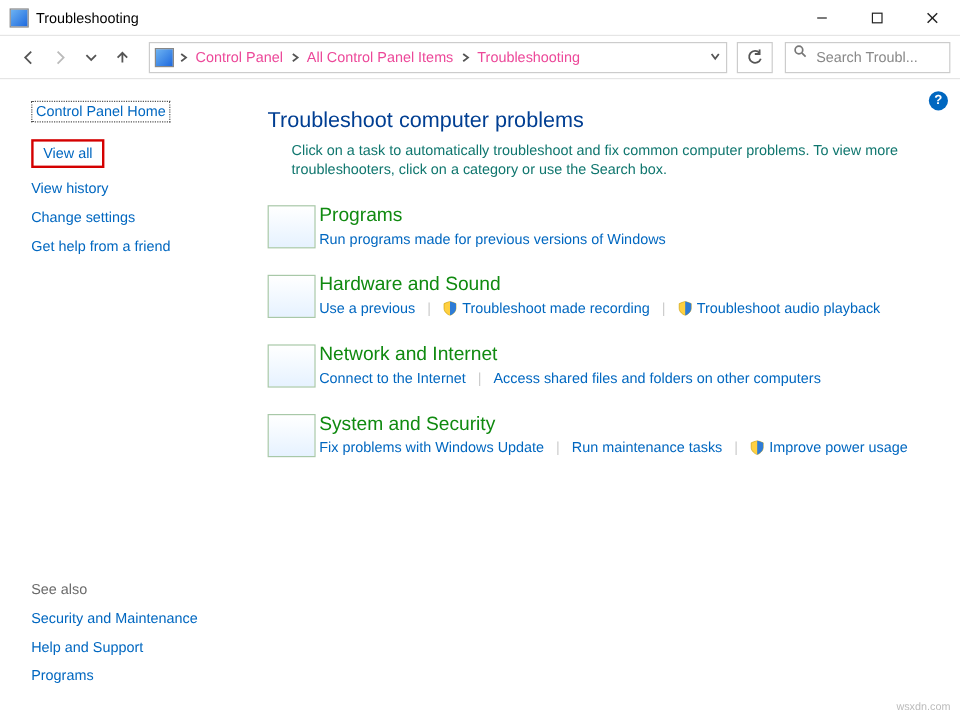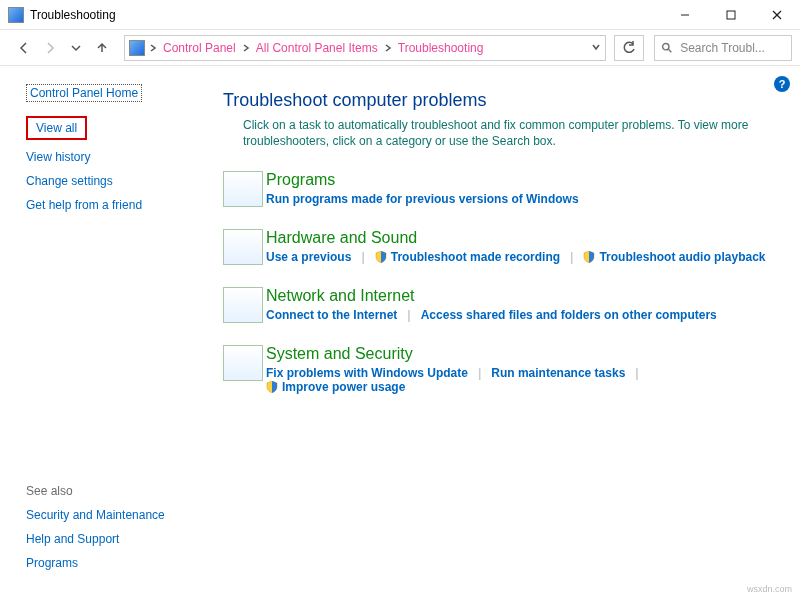--- a/index.html
+++ b/index.html
@@ -81,21 +81,21 @@
     width: 30px; height: 26px;
     border: 1px solid #ccc;
     display:flex;align-items:center;justify-content:center;
     margin-left: 2px;
   }
   .refresh svg { width:14px;height:14px;stroke:#555;fill:none;stroke-width:1.5;}
 
   .searchbox {
     width: 138px; height: 26px;
     border: 1px solid #ccc;
-    display:flex;align-items:center;
+    display:flex;
     padding: 0 6px;
     color:#777;
     gap: 6px;
     margin-left: 4px;
   }
   .searchbox svg { width:13px;height:13px;stroke:#777;fill:none;stroke-width:1.8;}
   .searchbox input {
     border:none;outline:none;width:100%;font-size:12px;
     color:#000;background:transparent;
   }
@@ -179,21 +179,20 @@
   .cat-title {
     color:#108a10;
     font-size: 16px;
     margin-bottom: 3px;
   }
   .cat-links {
     display:flex;
     flex-wrap:wrap;
     align-items:center;
     gap: 0;
-    font-weight: bold;
   }
   .cat-link {
     color:#0067c0;
     font-size: 12px;
     display:inline-flex;
     align-items:center;
     gap: 4px;
   }
   .sep-pipe {
     color:#ccc;

